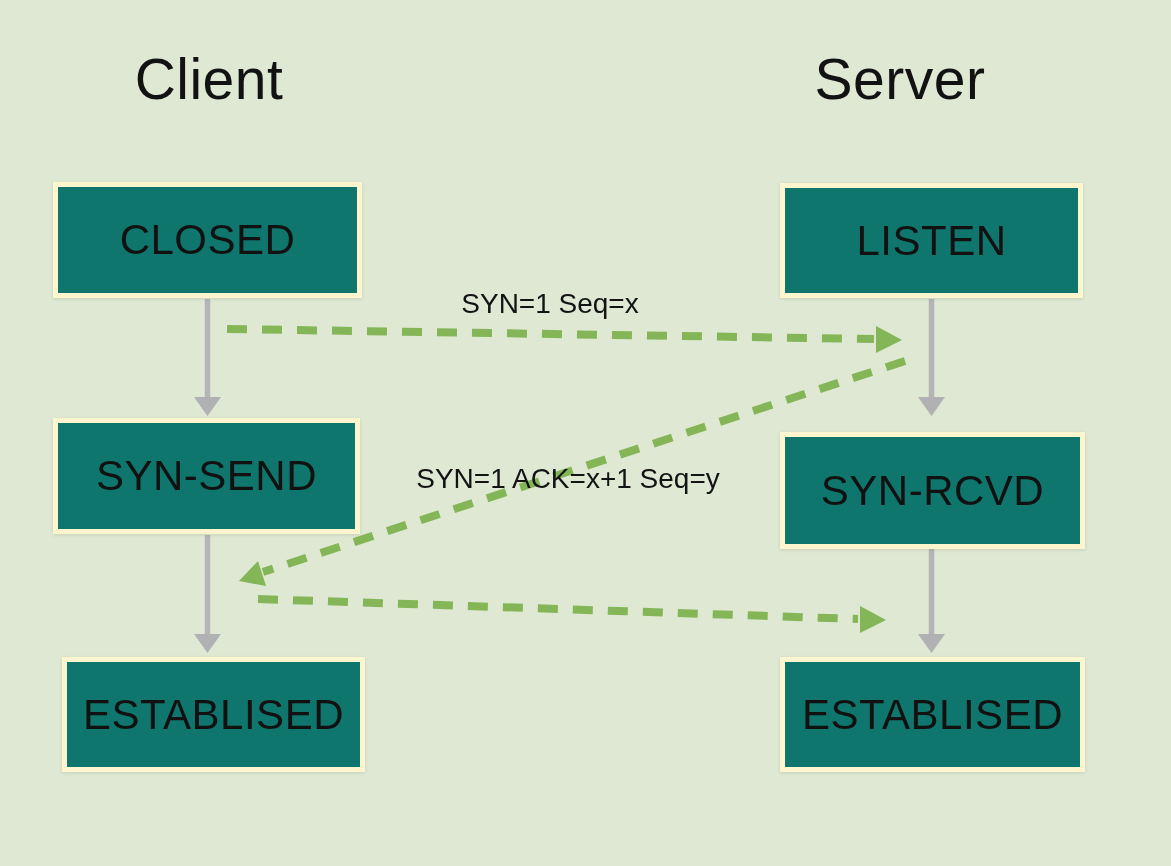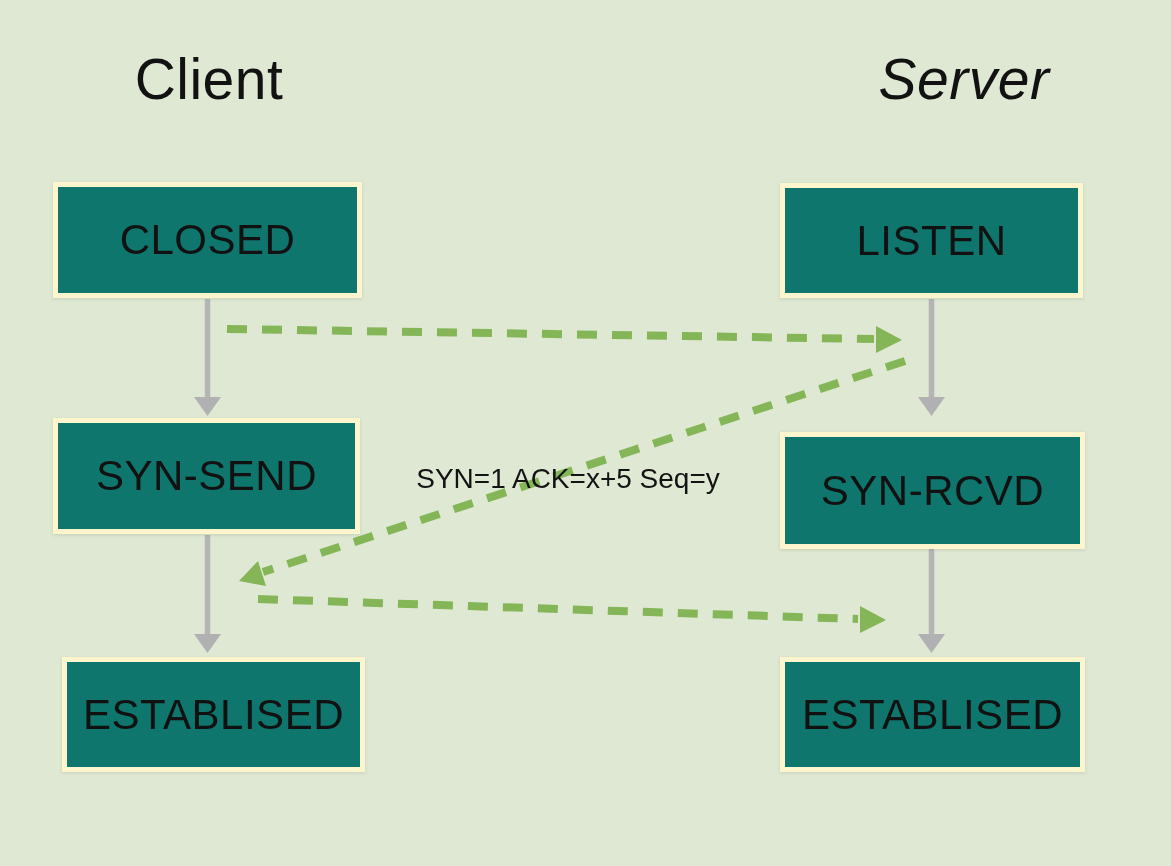--- a/index.html
+++ b/index.html
@@ -21,21 +21,21 @@
     position: absolute;
     top: 46px;
     width: 320px;
     text-align: center;
     font-size: 57px;
     font-weight: 400;
     color: #121212;
     letter-spacing: 0.5px;
   }
   .col-title.client { left: 49px; }
-  .col-title.server { left: 804px; font-style: italic; }
+  .col-title.server { left: 740px; }
 
   .state-box {
     position: absolute;
     box-sizing: border-box;
     background: #0f766e;
     border: 5px solid #fcf5cd;
     box-shadow: 0 1px 3px rgba(90,100,80,0.18);
     display: flex;
     align-items: center;
     justify-content: center;
@@ -127,18 +127,19 @@
   <div class="state-box box-listen">LISTEN</div>
 
   <div class="state-box box-syn-send">SYN-SEND</div>
 
   <div class="state-box box-syn-rcvd">SYN-RCVD</div>
 
   <div class="state-box box-est-client">ESTABLISED</div>
 
   <div class="state-box box-est-server">ESTABLISED</div>
 
+  <div class="msg-label msg-label-1">SYN=1 Seq=x</div>
 
-  <div class="msg-label msg-label-2">SYN=1 ACK=x+5 Seq=y</div>
+  <div class="msg-label msg-label-2">SYN=1 ACK=x+1 Seq=y</div>
 
 
 
 </div>
 
 </body></html>

